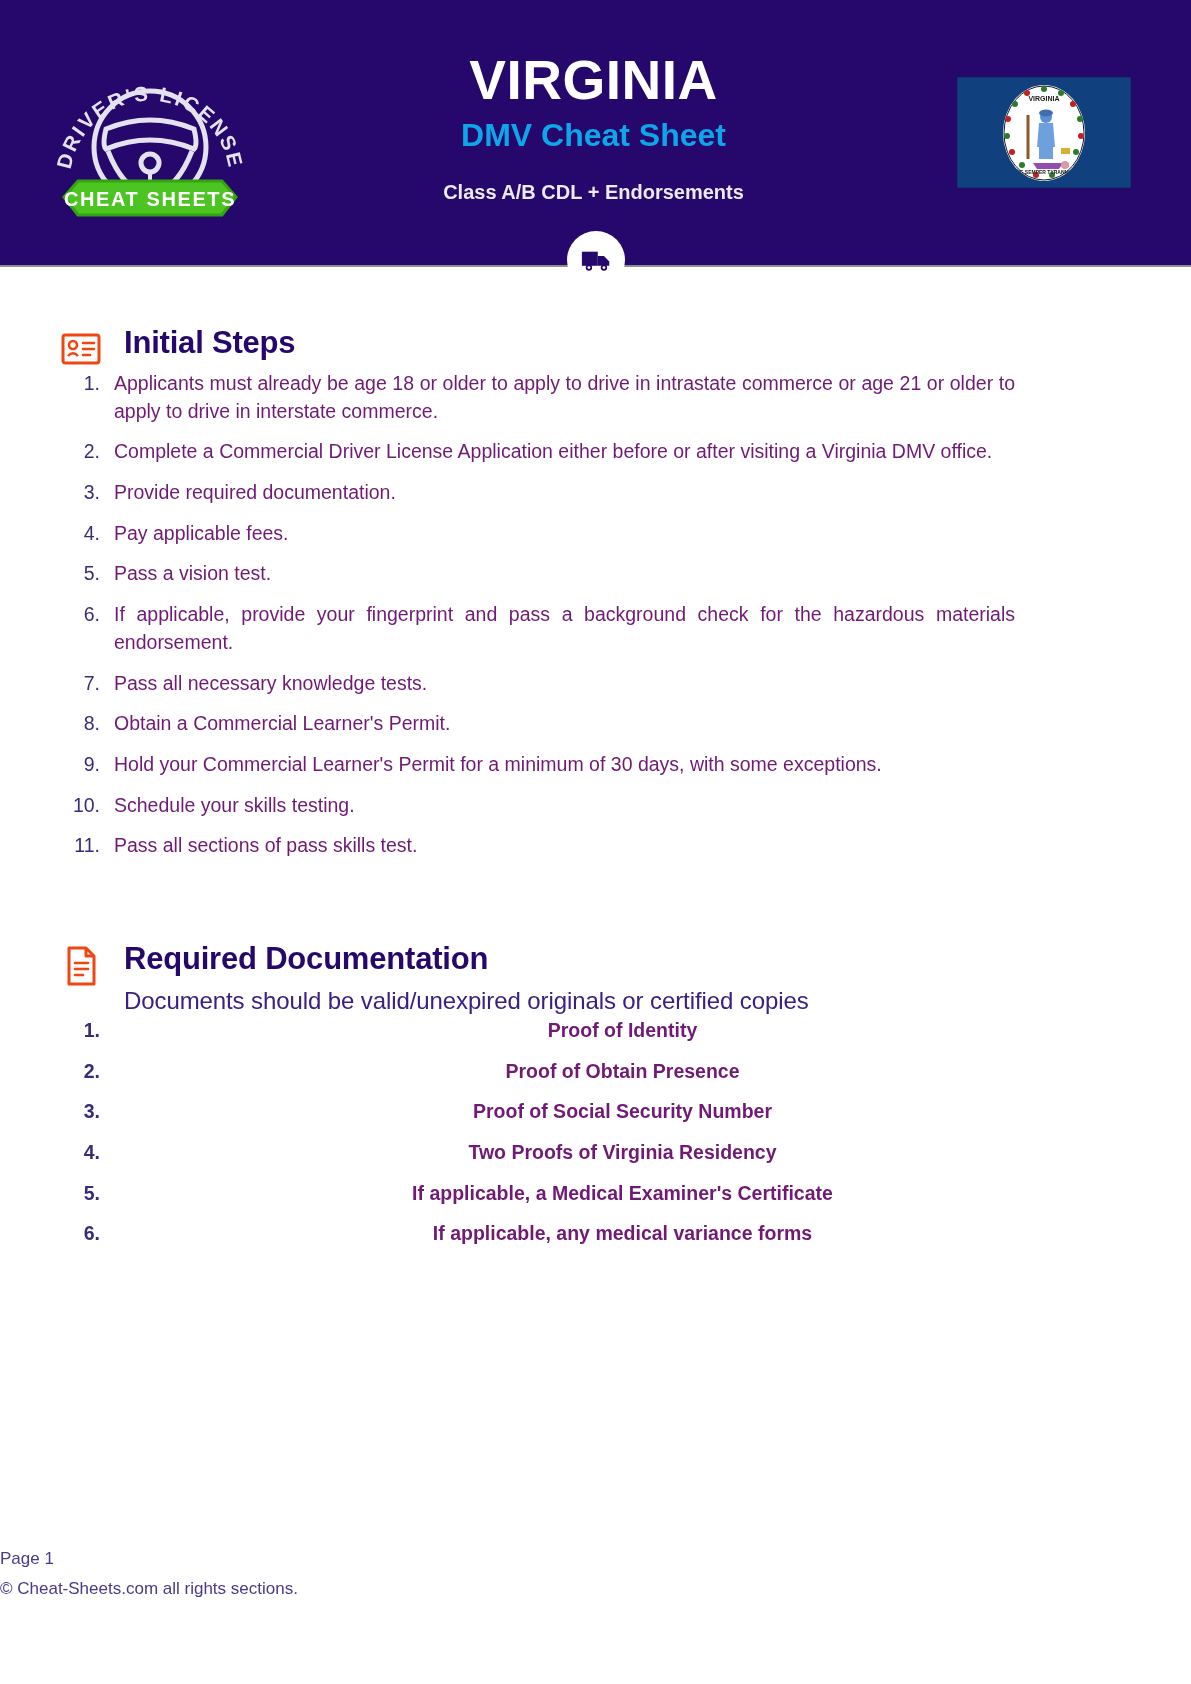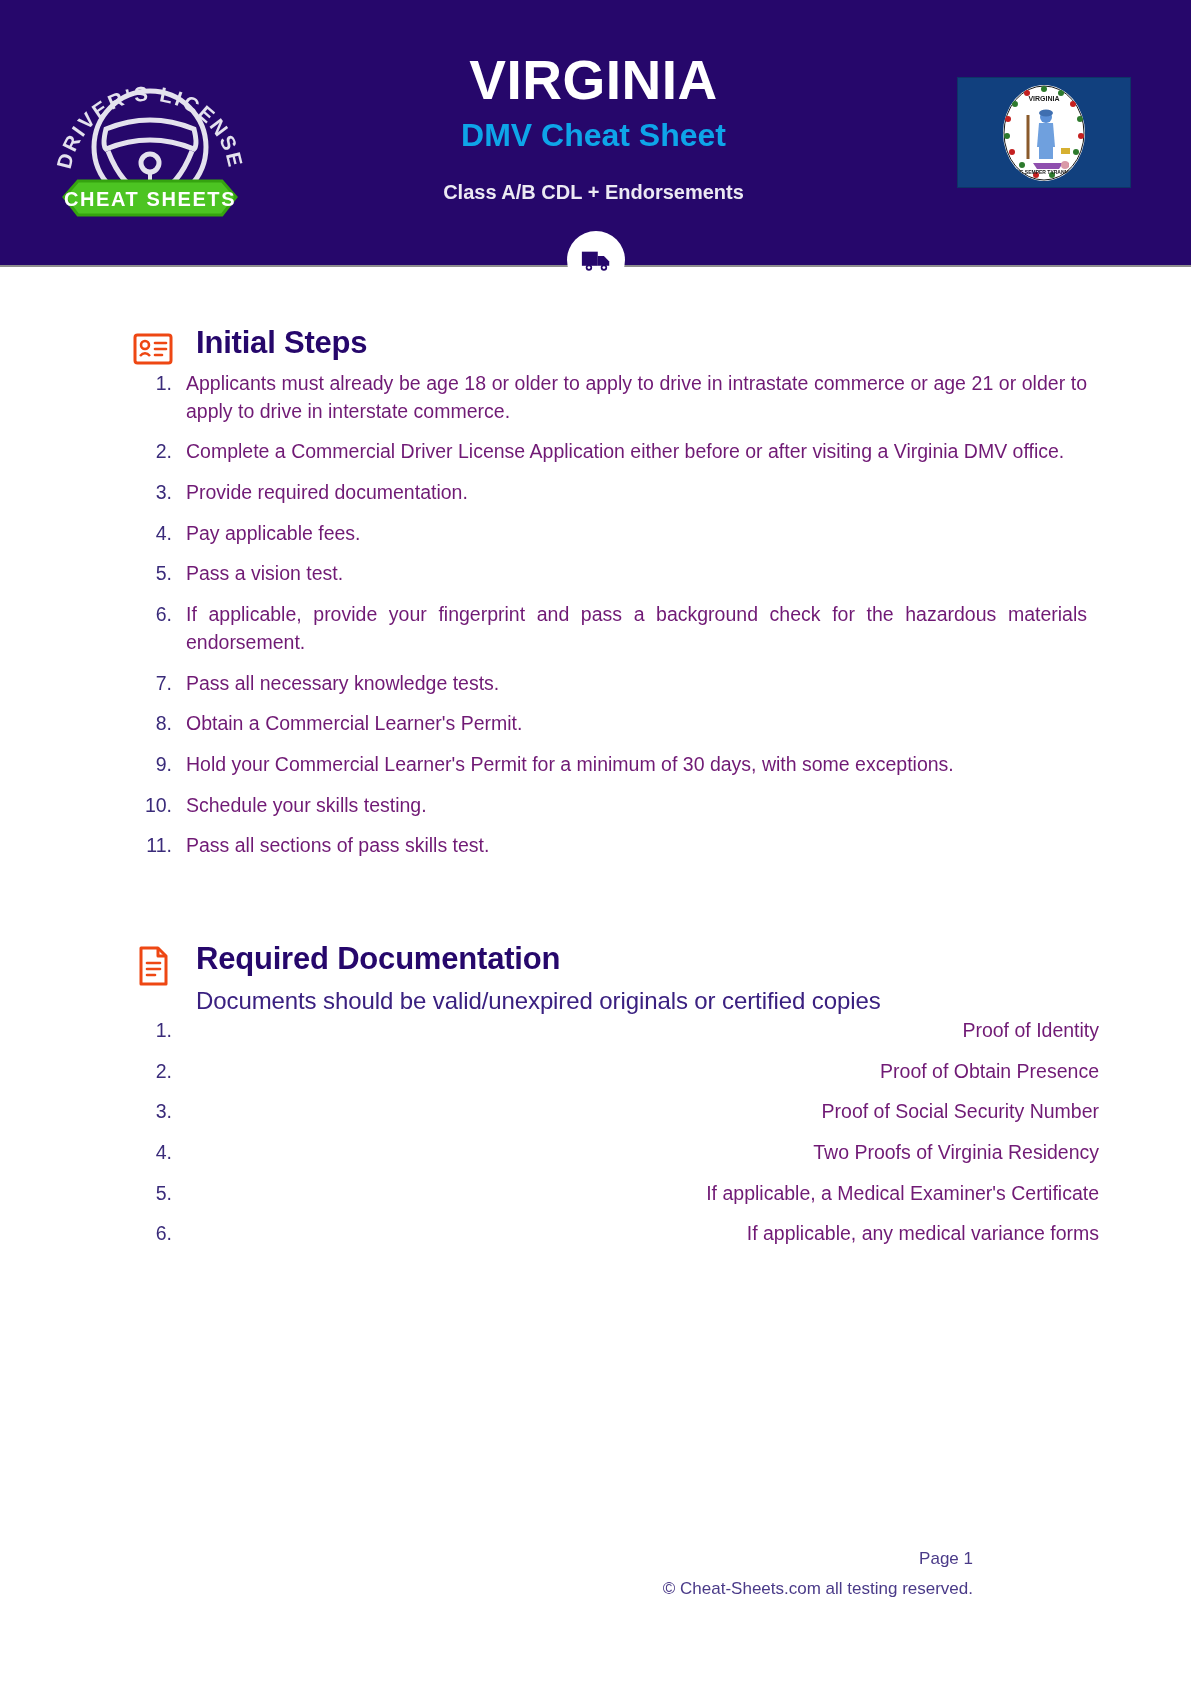--- a/index.html
+++ b/index.html
@@ -116,23 +116,22 @@
     position: absolute;
     left: 0;
     top: 265px;
     width: 1191px;
     height: 2px;
     background: #8d8d8d;
   }
 
   
   .content {
-    padding: 0 92px;
+    padding: 0 60px;
     box-sizing: border-box;
-    margin-left: 40px;
   }
 
   .section { margin: 0; }
   .section-initial { padding-top: 60px; }
   .section-docs { padding-top: 68px; }
 
   .section-head {
     display: flex;
     align-items: flex-start;
     gap: 22px;
@@ -192,30 +191,31 @@
     max-width: 955px;
     text-align: justify;
     text-justify: inter-word;
   }
   .list-initial > li { margin-bottom: 12px; }
   .list-docs {
     margin-top: 18px;
   }
   .list-docs > li {
     margin-bottom: 14px;
-    text-align: right;
+    text-align: center;
+    font-weight: bold;
   }
 
   
   .footer {
     position: absolute;
     left: 0;
     bottom: 82px;
     width: 973px;
-    text-align: right;
+    text-align: left;
     color: #4a3a88;
   }
   .footer-page {
     font-size: 17px;
     line-height: 1.6;
     margin: 0;
   }
   .footer-copy {
     font-size: 17px;
     line-height: 1.6;
@@ -370,14 +370,14 @@
       <li>Proof of Social Security Number</li>
       <li>Two Proofs of Virginia Residency</li>
       <li>If applicable, a Medical Examiner's Certificate</li>
       <li>If applicable, any medical variance forms</li>
     </ol>
   </div>
 </div>
 
 <div class="footer">
   <div class="footer-page">Page 1</div>
-  <div class="footer-copy">©  Cheat-Sheets.com all testing reserved.</div>
+  <div class="footer-copy">©  Cheat-Sheets.com all rights sections.</div>
 </div>
 
 </body></html>

